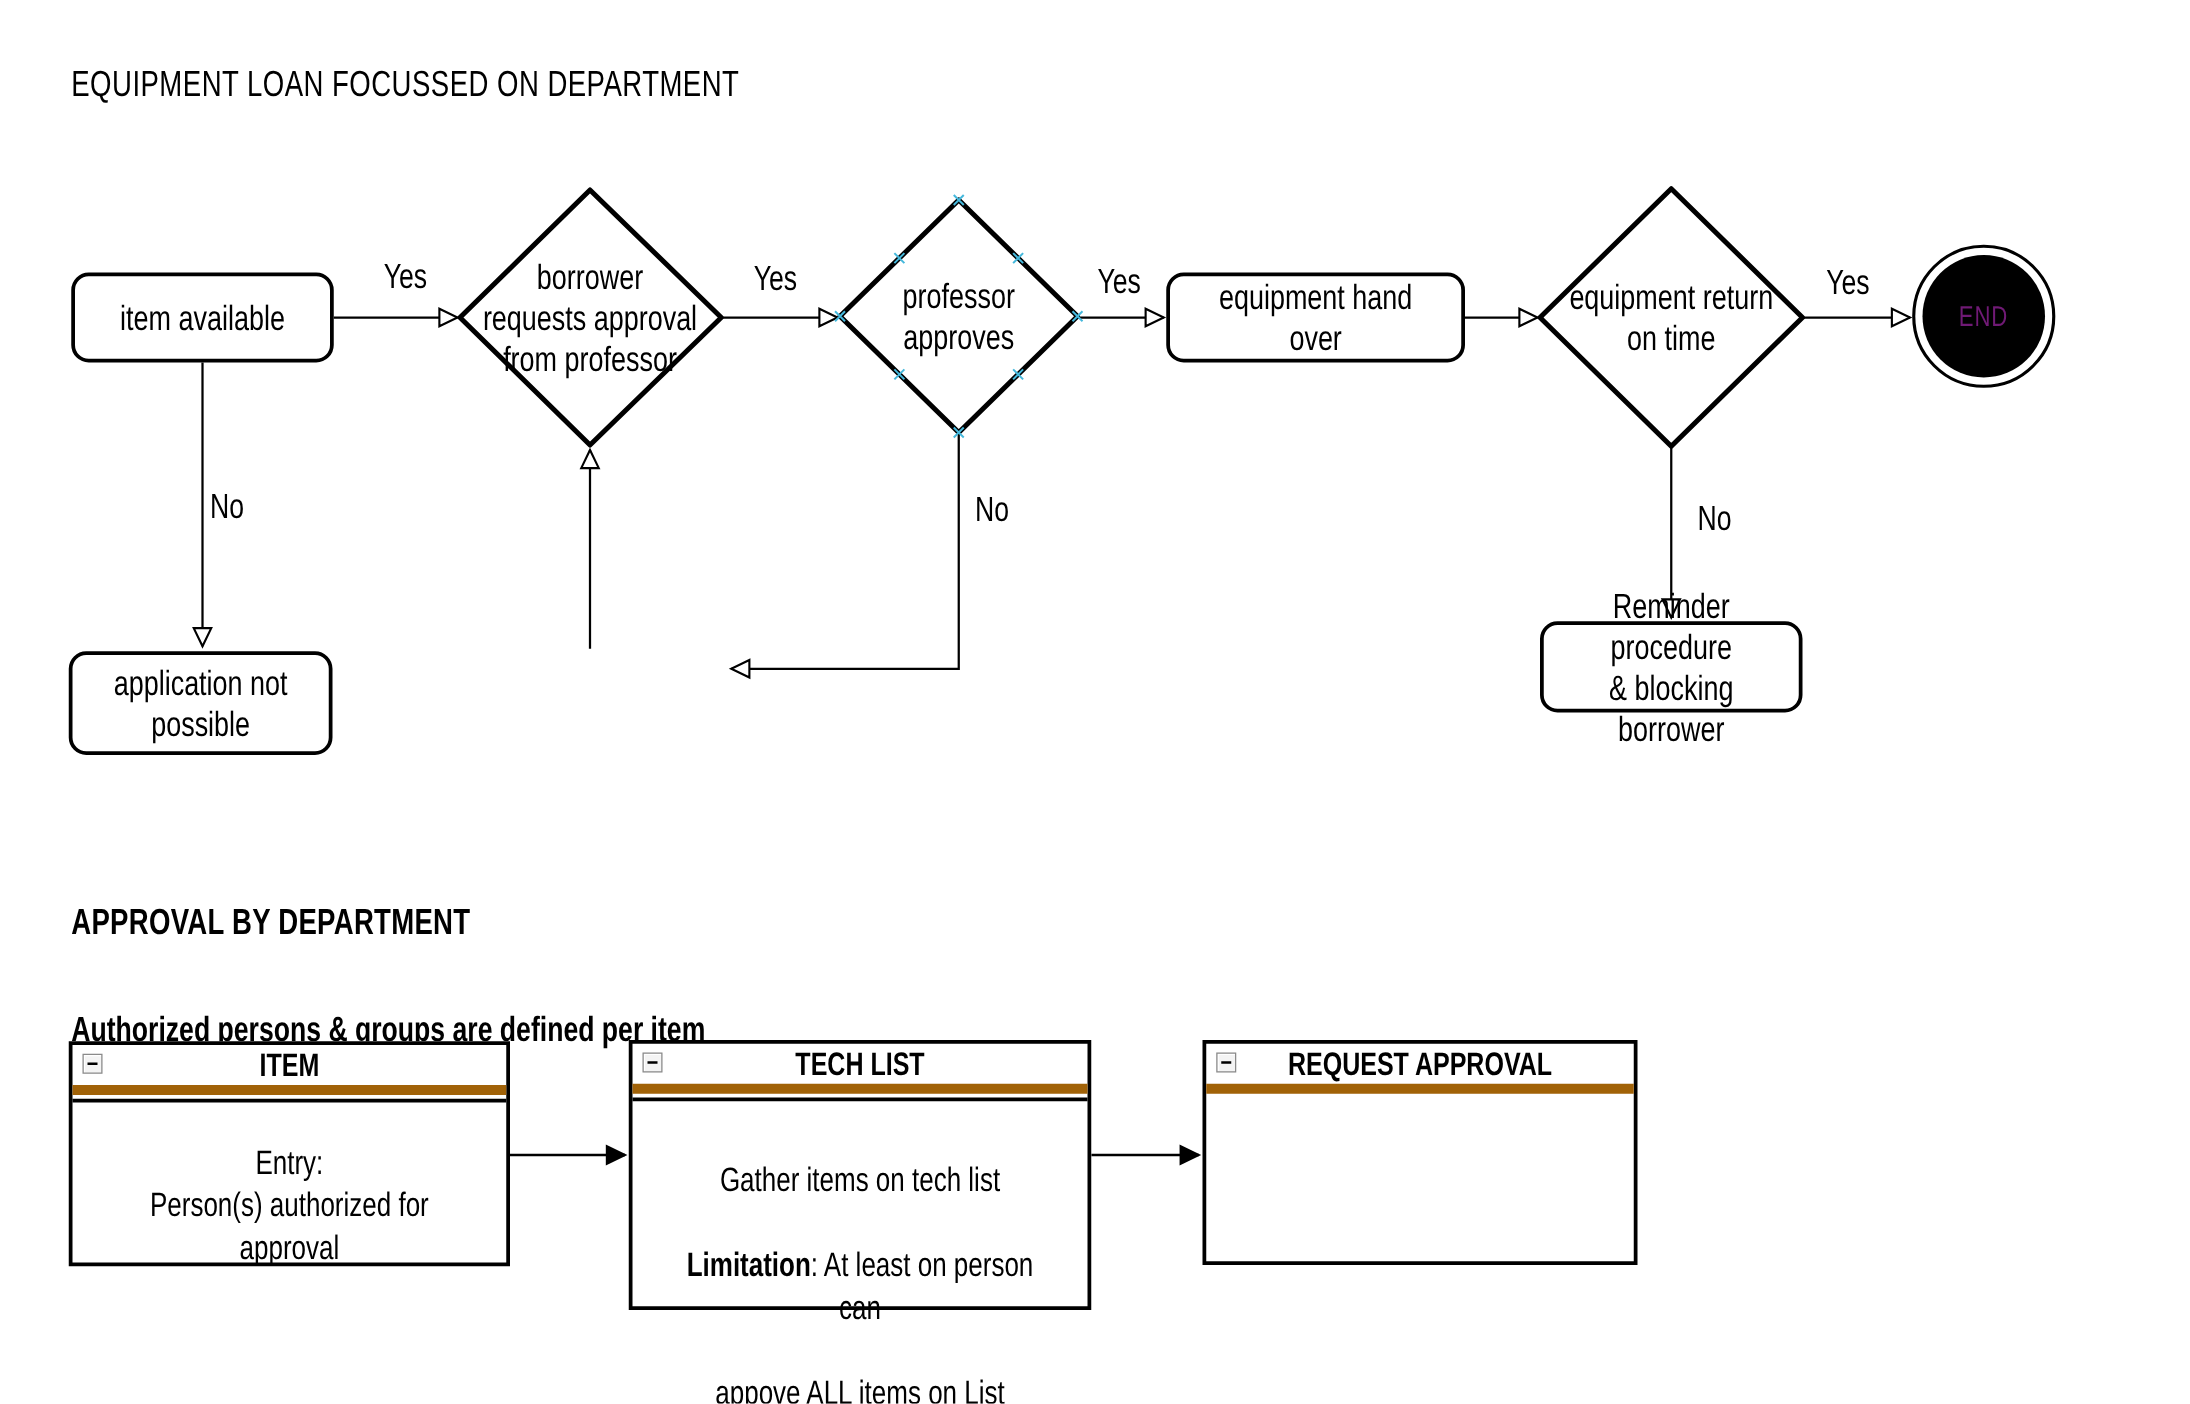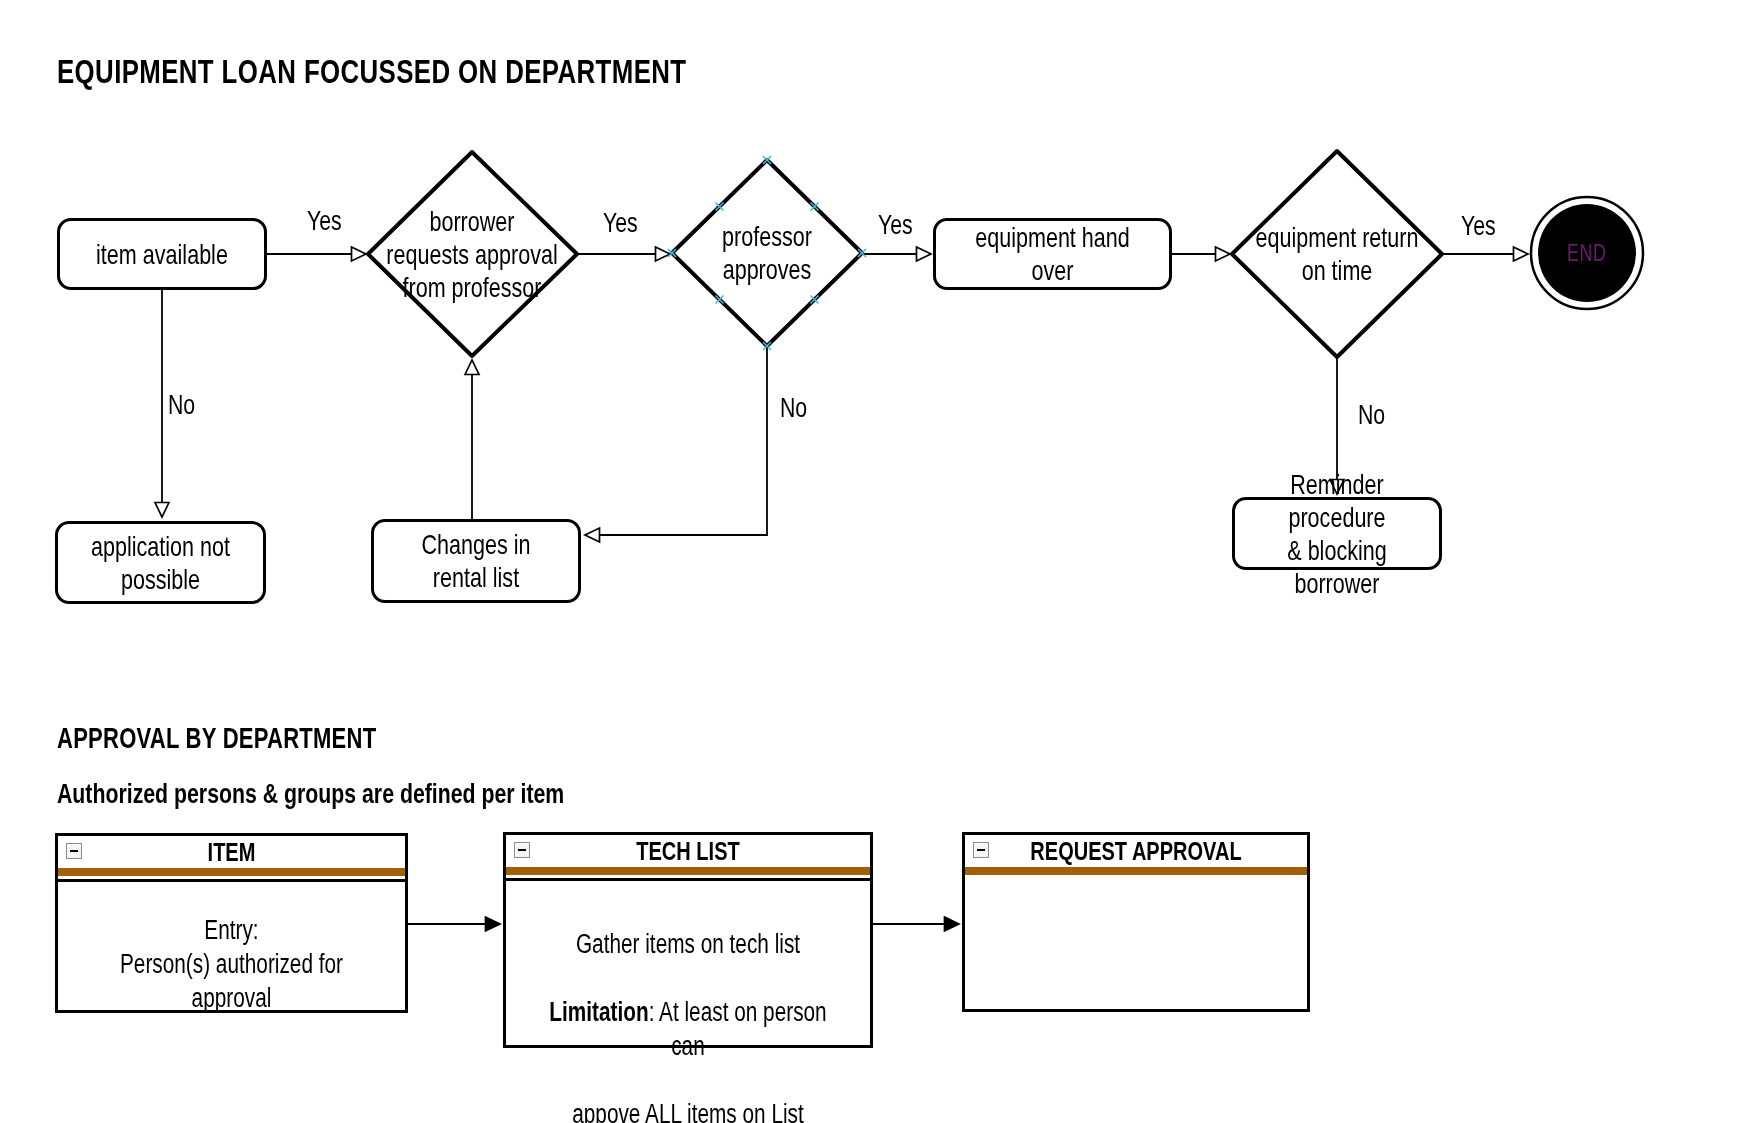--- a/index.html
+++ b/index.html
@@ -5,21 +5,21 @@
   html,body{margin:0;padding:0;background:#ffffff;}
   .canvas{
     position:relative;width:1752px;height:1123px;background:#ffffff;overflow:hidden;
     font-family:"Liberation Sans","DejaVu Sans",sans-serif;color:#000;
   }
   svg.layer{position:absolute;left:0;top:0;z-index:1;}
   .abs{position:absolute;z-index:2;}
   
   .cond{display:block;transform:scaleX(0.77);transform-origin:50% 50%;}
   .condl{display:inline-block;transform:scaleX(0.76);transform-origin:0 50%;white-space:nowrap;}
-  .h1{font-size:34px;font-weight:bold;letter-spacing:0.5px;text-align:center;}
+  .h1{font-size:29px;font-weight:normal;letter-spacing:0.5px;text-align:center;}
   .h2{font-size:29px;font-weight:bold;letter-spacing:0.3px;}
   .h3{font-size:28px;font-weight:bold;}
   
   .node{
     position:absolute;z-index:2;box-sizing:border-box;background:#fff;
     border:3.5px solid #000;border-radius:14px;
     display:flex;align-items:center;justify-content:center;
     font-size:28px;line-height:33px;text-align:center;
   }
   .node .cond{width:100%;white-space:pre-line;}
@@ -108,36 +108,33 @@
       <path d="M715.5,295.5 l8,8 M723.5,295.5 l-8,8"></path>
     </g>
   </svg>
 
   <div class="abs h1" style="left:57px;top:52px;">
     <span class="condl">EQUIPMENT LOAN FOCUSSED ON DEPARTMENT</span>
   </div>
   <div class="abs h2" style="left:57px;top:722px;">
     <span class="condl">APPROVAL BY DEPARTMENT</span>
   </div>
-  <div class="abs h3" style="left:57px;top:778px;">
+  <div class="abs h3" style="left:57px;top:808px;">
     <span class="condl">Authorized persons &amp; groups are defined per item</span>
   </div>
 
   <div class="node" style="left:57px;top:218px;width:210px;height:72px;">
     <span class="cond">item available</span>
   </div>
   <div class="node" style="left:933px;top:218px;width:239px;height:72px;">
     <span class="cond">equipment hand over</span>
   </div>
   <div class="node" style="left:55px;top:521px;width:211px;height:83px;">
     <span class="cond">application not
 possible</span>
-  </div>
-  <div class="node" style="left:371px;top:519px;width:210px;height:84px;">
-    <span class="cond">Changes in rental list</span>
   </div>
   <div class="node" style="left:1232px;top:497px;width:210px;height:73px;">
     <span class="cond">Reminder procedure
 &amp; blocking borrower</span>
   </div>
 
   <div class="dtext" style="left:322px;top:194px;width:300px;height:120px;">
     <span class="cond">borrower
 requests approval
 from professor</span>

